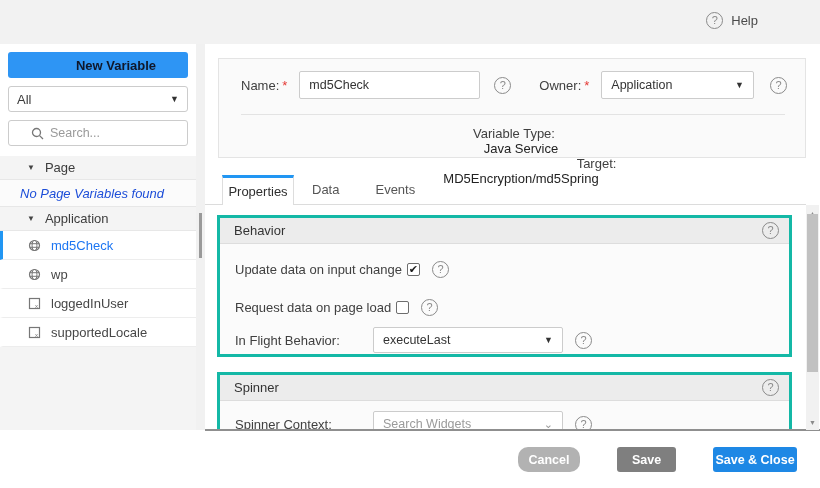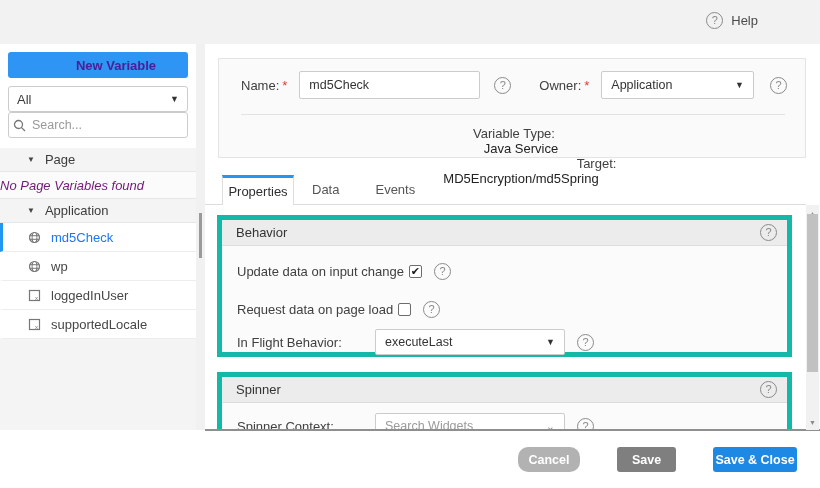--- a/index.html
+++ b/index.html
@@ -12,35 +12,35 @@
   .app-title { position:absolute; left:14px; top:12px; font-size:15px; color:#3a3a3a; }
   .help { position:absolute; right:62px; top:12px; display:flex; align-items:center; gap:8px; cursor:pointer; }
   .qmark { display:inline-flex; align-items:center; justify-content:center; width:17px; height:17px;
            border:1px solid #8a8a8a; border-radius:50%; color:#8a8a8a; font-size:11px; line-height:1; background:transparent; flex:none; }
   .help-label { color:#4a4a4a; }
 
   
   .sidebar { position:absolute; left:0; top:44px; width:196px; height:386px; background:#f4f4f4; }
   .sidebar-top { background:#fff; padding:8px 8px 10px 8px; }
   .btn-new { display:block; width:100%; height:26px; border:none; border-radius:3px;
-             background:#2e95f4; color:#4c1d95; font-size:13px; font-weight:bold; cursor:pointer;
+             background:#2e95f4; color:#0f172a; font-size:13px; font-weight:bold; cursor:pointer;
              font-family:inherit;padding-left:36px; }
   .filter-select { margin-top:8px; height:26px; border:1px solid #ccc; border-radius:3px; background:#fff;
                    display:flex; align-items:center; justify-content:space-between; padding:2px 8px; cursor:pointer; }
   .caret { font-size:9px; color:#333; }
-  .search-box { height:26px; border:1px solid #ccc; border-radius:3px; background:#fff;
-                display:flex; align-items:center; padding:0 4px; gap:6px; }
+  .search-box { margin-top:8px; height:26px; border:1px solid #ccc; border-radius:3px; background:#fff;
+                display:flex; align-items:center; padding:0 22px; gap:6px; }
   .search-box input { border:none; outline:none; flex:1; font-size:12.5px; color:#333; font-family:inherit; background:transparent; }
   .search-box input::placeholder { color:#9a9a9a; }
 
   .tree-group { height:24px; background:#f4f4f4; border-bottom:1px solid #e7e7e7; display:flex; align-items:center;
                 padding-left:27px; gap:10px; cursor:pointer; }
   .tri { font-size:8px; color:#444; }
   .tree-empty { height:27px; background:#fbfbfb; border-bottom:1px solid #e7e7e7; display:flex; align-items:center;
-                padding-left:0; font-style:italic; color:#701a75; }
+                padding-left:20px; font-style:italic; color:#1d4ed8; }
   .tree-item { height:29px; background:#fff; border-bottom:1px solid #ededed; display:flex; align-items:center;
                padding-left:25px; gap:10px; cursor:pointer; border-left:3px solid transparent; }
   .tree-item.selected { border-left:3px solid #2196f3; }
   .tree-item.selected .item-label { color:#1d76f2; }
   .item-label { color:#474747; }
   .vicon { width:13px; height:13px; flex:none; }
   .vicon svg { display:block; }
 
   .sidebar-scroll { position:absolute; left:196px; top:44px; width:9px; height:386px; background:#f1f1f1; }
   .sidebar-thumb { position:absolute; left:3px; top:169px; width:3px; height:45px; background:#9a9a9a; }
@@ -65,21 +65,21 @@
   
   .tab-strip { position:absolute; left:0; top:132px; width:601px; height:29px; border-bottom:1px solid #dcdcdc;
                display:flex; align-items:flex-end; padding-left:17px; }
   .tab { height:29px; display:flex; align-items:center; justify-content:center; padding:0 18px;
          color:#555; cursor:pointer; }
   .tab.active { background:#fff; border:1px solid #ddd; border-top:3px solid #2196f3; border-bottom:none;
                 margin-bottom:-1px; height:30px; color:#2f2f2f; width:72px; padding:0; }
 
   
   .scrollpane { position:absolute; left:0; top:161px; width:601px; height:224px; overflow:hidden; background:#fff; }
-  .section { position:absolute; left:12px; width:575px; background:#fbfbfb; border:5px solid #14b8a6; }
+  .section { position:absolute; left:12px; width:575px; background:#fbfbfb; border:3px solid #14b8a6; }
   .section-behavior { top:10px; height:142px; }
   .section-spinner { top:167px; height:70px; }
   .sec-head { height:26px; background:#ececec; border-bottom:1px solid #ddd; display:flex; align-items:center;
               justify-content:space-between; padding:0 10px 0 14px; }
   .sec-title { color:#333; font-size:13px; }
   .sec-row { position:absolute; left:15px; right:10px; display:flex; align-items:center; }
   .row-u { top:43px; } .row-r { top:81px; } .row-f { top:109px; height:26px; }
   .row-sc { top:36px; height:26px; }
   .chk { width:13px; height:13px; border:1.5px solid #6d6d6d; border-radius:2px; background:#fff;
          margin-left:5px; display:inline-flex; align-items:center; justify-content:center;

